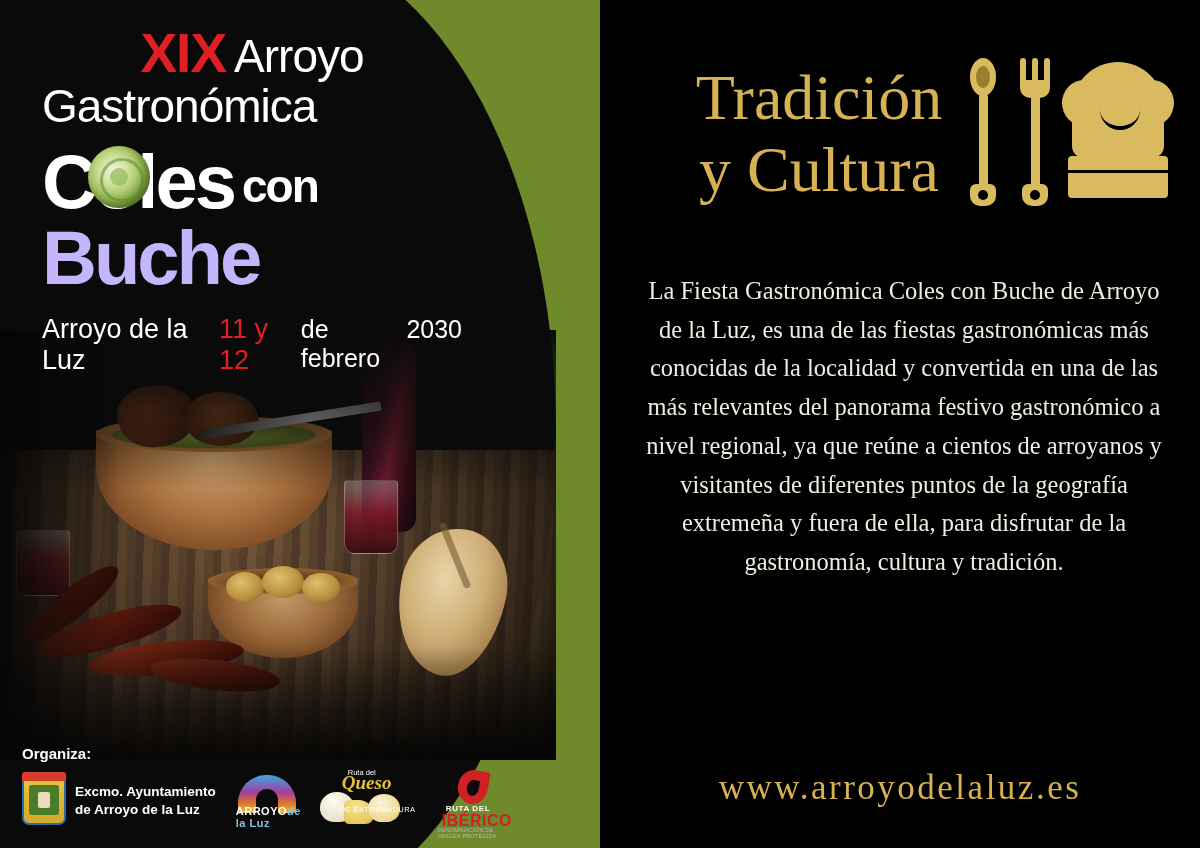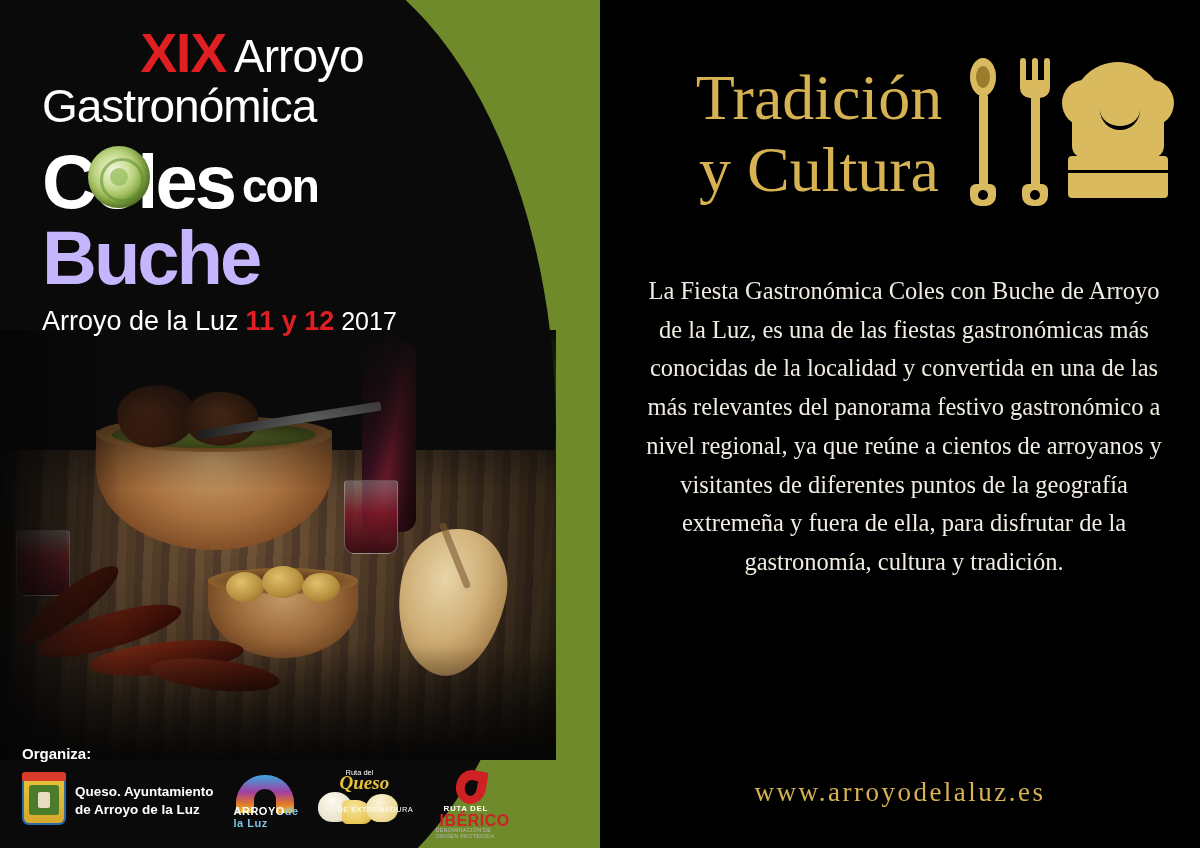--- a/index.html
+++ b/index.html
@@ -308,29 +308,29 @@
   }
   .buche-word {
     color: #c4b5fd;
     font-size: 76px;
     font-weight: 700;
     letter-spacing: -3px;
     line-height: .95;
     margin-top: 4px;
   }
   .date-line {
-    margin-top: 12px;
+    margin-top: 20px;
     display: flex;
     align-items: baseline;
     gap: 7px;
     color: #ffffff;
     font-size: 27px;
     font-weight: 400;
   }
-  .date-red { color: #e01f22; font-weight: 700; }
+  .date-red { color: #e01f22; font-weight: 400; }
   .date-small { font-size: 25px; }
 
   
   .organiza {
     position: absolute;
     left: 22px; bottom: 16px;
     z-index: 12;
     width: 570px;
   }
   .organiza-label {
@@ -575,21 +575,21 @@
     line-height: 1.58;
     text-align: center;
   }
   .website {
     position: absolute;
     left: 0; bottom: 40px;
     width: 600px;
     text-align: center;
     color: #d6b253;
     font-family: "Liberation Serif", serif;
-    font-size: 27px;
+    font-size: 35px;
     letter-spacing: 2.5px;
   }
 </style>
 </head>
 <body>
 
 <div class="poster">
 
   <div class="left-panel">
     <div class="green-wedge"></div>
@@ -634,34 +634,35 @@
       <div class="gastronomica">Gastronómica</div>
       <div class="coles-row">
         <span class="coles-word">Coles</span>
         <span class="cabbage"></span>
         <span class="con-word">con</span>
       </div>
       <div class="buche-word">Buche</div>
       <div class="date-line">
         <span>Arroyo de la Luz</span>
         <span class="date-red">11 y 12</span>
-        <span class="date-small">2017</span>
+        <span class="date-small">de febrero</span>
+        <span class="date-small">2030</span>
       </div>
     </div>
 
     <div class="organiza">
       <div class="organiza-label">Organiza:</div>
       <div class="logos-row">
 
         <div class="logo-ayto">
           <div class="crest">
             <div class="crest-in"></div>
           </div>
           <div class="ayto-text">
-            <div>Queso. Ayuntamiento</div>
+            <div>Excmo. Ayuntamiento</div>
             <div>de Arroyo de la Luz</div>
           </div>
         </div>
 
         <div class="logo-arroyo">
           <div class="arroyo-arch"></div>
           <div class="arroyo-txt">
             <span>ARROYO</span><i>de la Luz</i>
           </div>
         </div>

